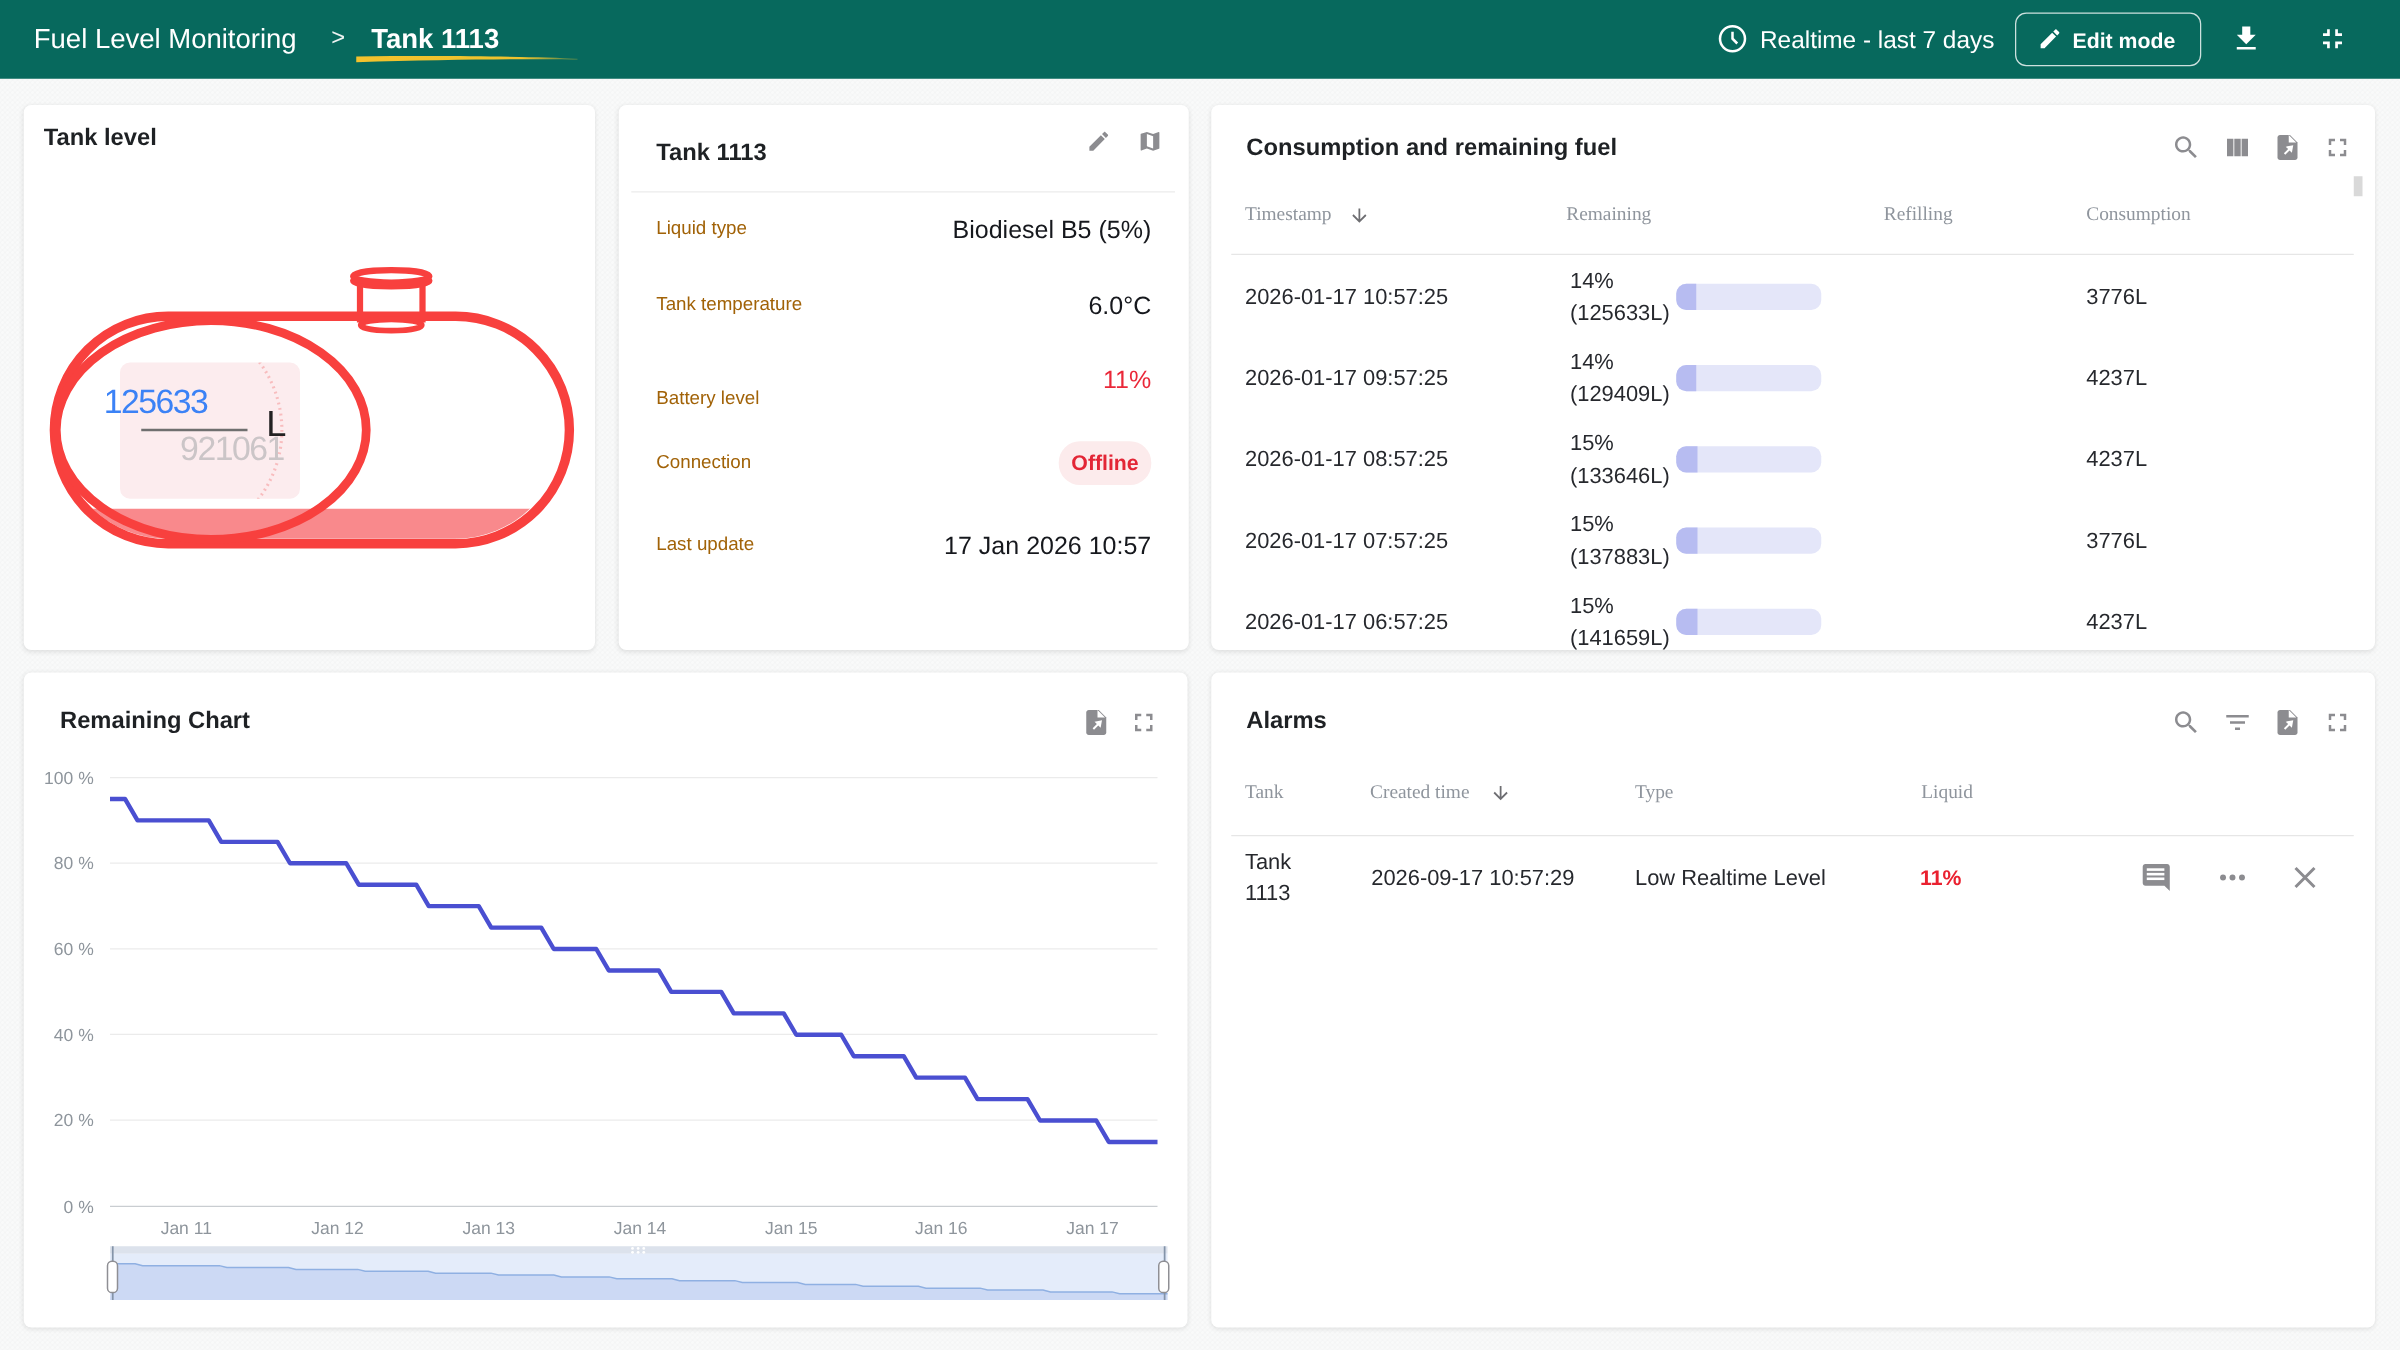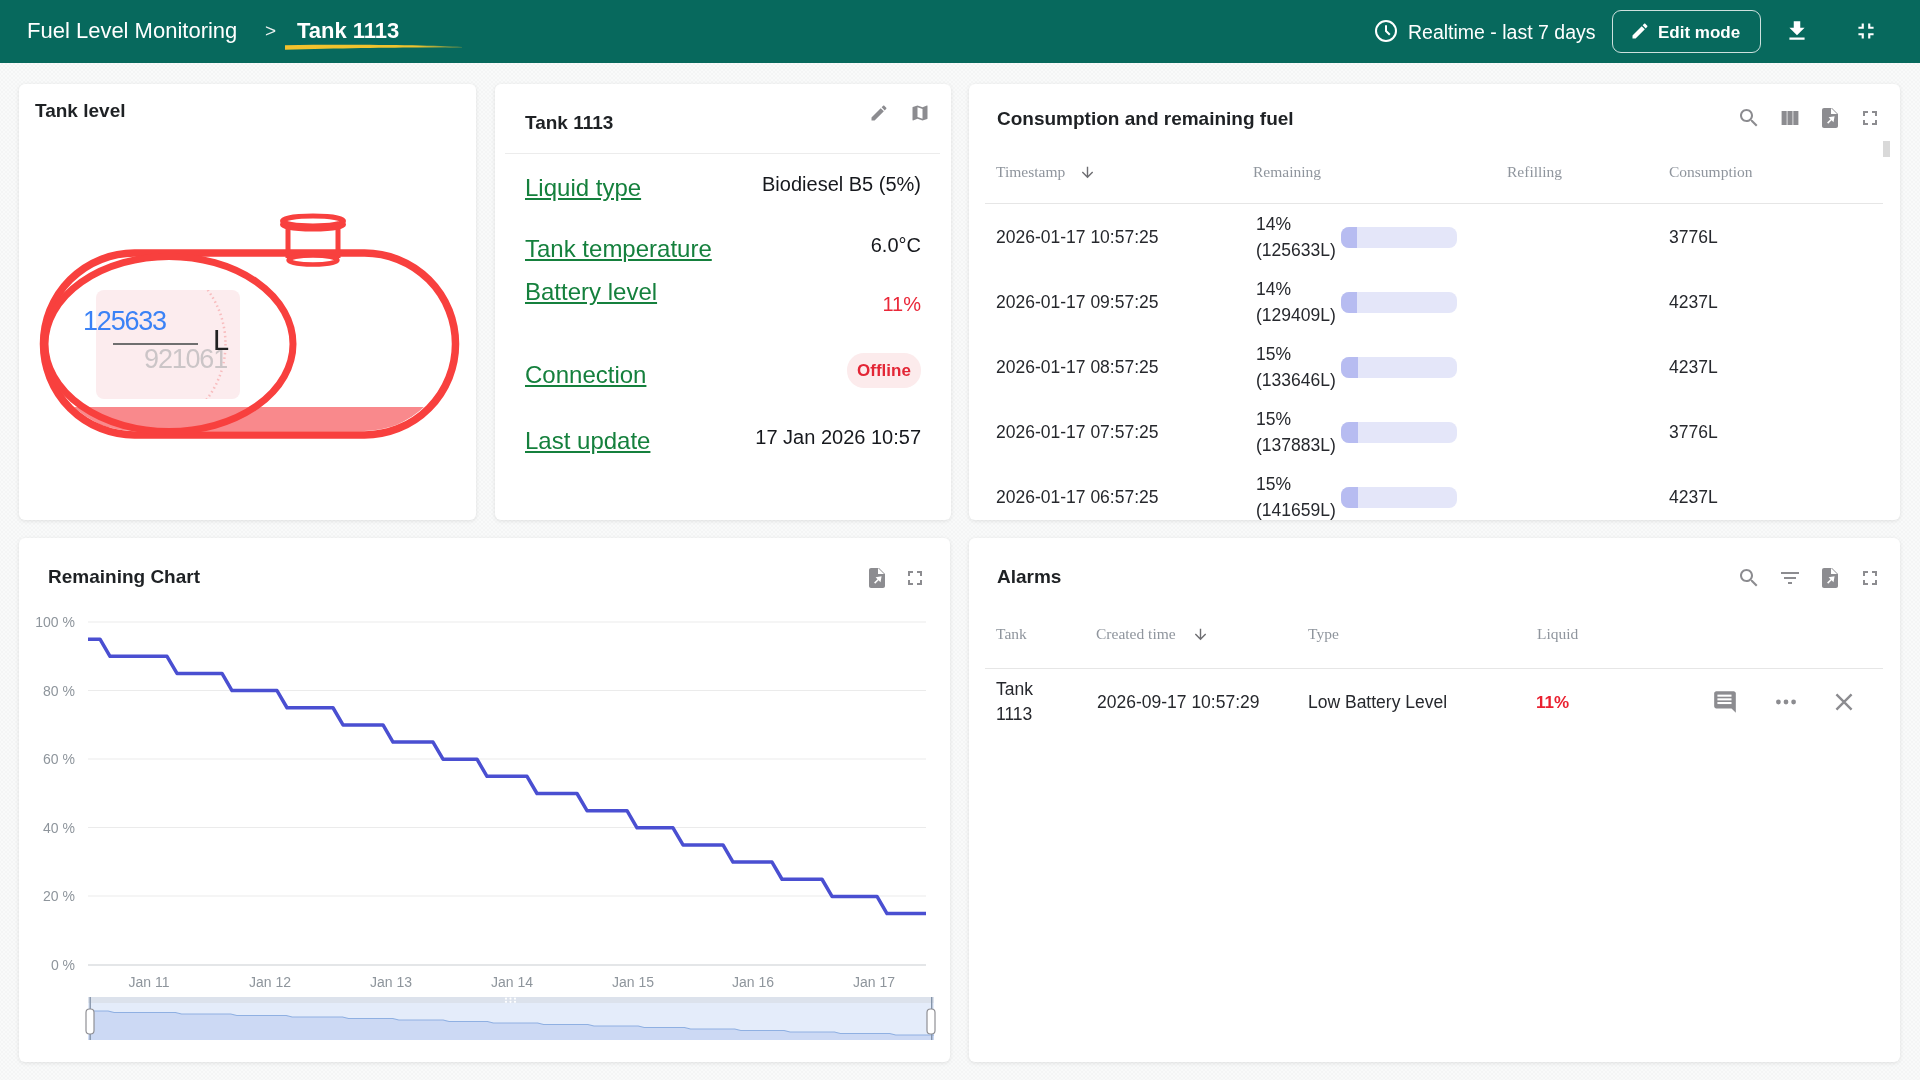--- a/index.html
+++ b/index.html
@@ -3,21 +3,21 @@
 <meta charset="utf-8">
 <style>
 * { margin:0; padding:0; box-sizing:border-box; }
 html,body { width:1920px; height:1080px; background-color:#f4f5f5;
   background-image: radial-gradient(rgba(255,255,255,0.45) 1px, transparent 1.3px), radial-gradient(rgba(255,255,255,0.45) 1px, transparent 1.3px);
   background-size: 4px 4px; background-position: 0 0, 2px 2px;
   font-family:"Liberation Sans",sans-serif; overflow:hidden; position:relative; }
 .abs { position:absolute; }
 .card { position:absolute; background:#fff; border-radius:6px; box-shadow:0 1px 4px rgba(0,0,0,0.10); overflow:hidden; }
 .ctitle { font-size:19px; font-weight:bold; color:#1e2124; }
-.lbl { font-size:24px; color:#15803d;text-decoration:underline; }
+.lbl { font-size:15px; color:#a16207; }
 .val { font-size:20px; color:#16181d; }
 .hdr { font-size:15.5px; color:#8f959d;font-family:Liberation Serif, serif; }
 .cell { font-size:17.5px; color:#26282d; }
 .red { color:#ea2839; }
 </style>
 </head>
 <body>
 
 <div class="abs" style="left:0;top:0;width:1920px;height:63px;background:#07695d;"></div>
 <div class="abs" style="left:27px;top:18px;font-size:22px;color:#fff;">Fuel Level Monitoring</div>
@@ -101,21 +101,21 @@
     <path d="M3 17.25V21h3.75L17.81 9.94l-3.75-3.75L3 17.25zM20.71 7.04c.39-.39.39-1.02 0-1.41l-2.34-2.34c-.39-.39-1.02-.39-1.41 0l-1.83 1.83 3.75 3.75 1.83-1.83z"></path>
   </svg>
   <svg class="abs" style="left:415px;top:19px;" width="20" height="20" viewBox="0 0 24 24" fill="#8c8c90">
     <path d="M20.5 3l-.16.03L15 5.1 9 3 3.36 4.9c-.21.07-.36.25-.36.48V20.5c0 .28.22.5.5.5l.16-.03L9 18.9l6 2.1 5.64-1.9c.21-.07.36-.25.36-.48V3.5c0-.28-.22-.5-.5-.5zM15 19l-6-2.11V5l6 2.11V19z"></path>
   </svg>
   <div class="abs" style="left:10px;top:69px;width:435px;height:1px;background:#ececec;"></div>
   <div class="lbl" style="position:absolute;left:30px;top:90px;">Liquid type</div>
   <div class="val" style="position:absolute;right:30px;top:89px;margin-left:42px;">Biodiesel B5 (5%)</div>
   <div class="lbl" style="position:absolute;left:30px;top:151px;">Tank temperature</div>
   <div class="val" style="position:absolute;right:30px;top:150px;">6.0°C</div>
-  <div class="lbl" style="position:absolute;left:30px;top:194px;">Battery level</div>
+  <div class="lbl" style="position:absolute;left:30px;top:226px;">Battery level</div>
   <div class="val red" style="position:absolute;right:30px;top:209px;">11%</div>
   <div class="lbl" style="position:absolute;left:30px;top:277px;">Connection</div>
   <div class="abs" style="right:30px;top:269px;width:74px;height:35px;background:#fcebec;border-radius:17px;text-align:center;">
     <span style="font-size:17px;font-weight:bold;color:#e32636;line-height:35px;">Offline</span>
   </div>
   <div class="lbl" style="position:absolute;left:30px;top:343px;">Last update</div>
   <div class="val" style="position:absolute;right:30px;top:342px;">17 Jan 2026 10:57</div>
 </div>
 
 <div class="card" id="cardC" style="left:969px;top:84px;width:931px;height:436px;">
@@ -251,21 +251,21 @@
   <div class="hdr" style="position:absolute;left:27px;top:87px;">Tank</div>
   <div class="hdr" style="position:absolute;left:127px;top:87px;">Created time</div>
   <svg class="abs" style="left:223px;top:88px;" width="17" height="17" viewBox="0 0 24 24" fill="#6e6e72">
     <path d="M11 4v12.17l-5.59-5.59L4 12l8 8 8-8-1.41-1.42L13 16.17V4h-2z"></path>
   </svg>
   <div class="hdr" style="position:absolute;left:339px;top:87px;">Type</div>
   <div class="hdr" style="position:absolute;left:568px;top:87px;">Liquid</div>
   <div class="abs" style="left:16px;top:130px;width:898px;height:1px;background:#e6e6e6;"></div>
   <div class="cell" style="position:absolute;left:27px;top:139px;line-height:25px;">Tank<br>1113</div>
   <div class="cell" style="position:absolute;left:128px;top:154px;">2026-09-17 10:57:29</div>
-  <div class="cell" style="position:absolute;left:339px;top:154px;">Low Battery Level</div>
+  <div class="cell" style="position:absolute;left:339px;top:154px;">Low Realtime Level</div>
   <div style="position:absolute;left:567px;top:155px;font-size:17px;font-weight:bold;color:#ea2130;">11%</div>
   <svg class="abs" style="left:743px;top:151px;" width="26" height="26" viewBox="0 0 24 24" fill="#8c8c90">
     <path d="M21.99 4c0-1.1-.89-2-1.99-2H4c-1.1 0-2 .9-2 2v12c0 1.1.9 2 2 2h14l4 4-.01-18z"></path>
     <rect x="5" y="5.2" width="13" height="1.9" fill="#fff"></rect>
     <rect x="5" y="8.6" width="13" height="1.9" fill="#fff"></rect>
     <rect x="5" y="12" width="13" height="1.9" fill="#fff"></rect>
   </svg>
   <svg class="abs" style="left:804px;top:151px;" width="26" height="26" viewBox="0 0 24 24" fill="#8c8c90">
     <circle cx="5" cy="12" r="2.2"></circle>
       <circle cx="12" cy="12" r="2.2"></circle>

